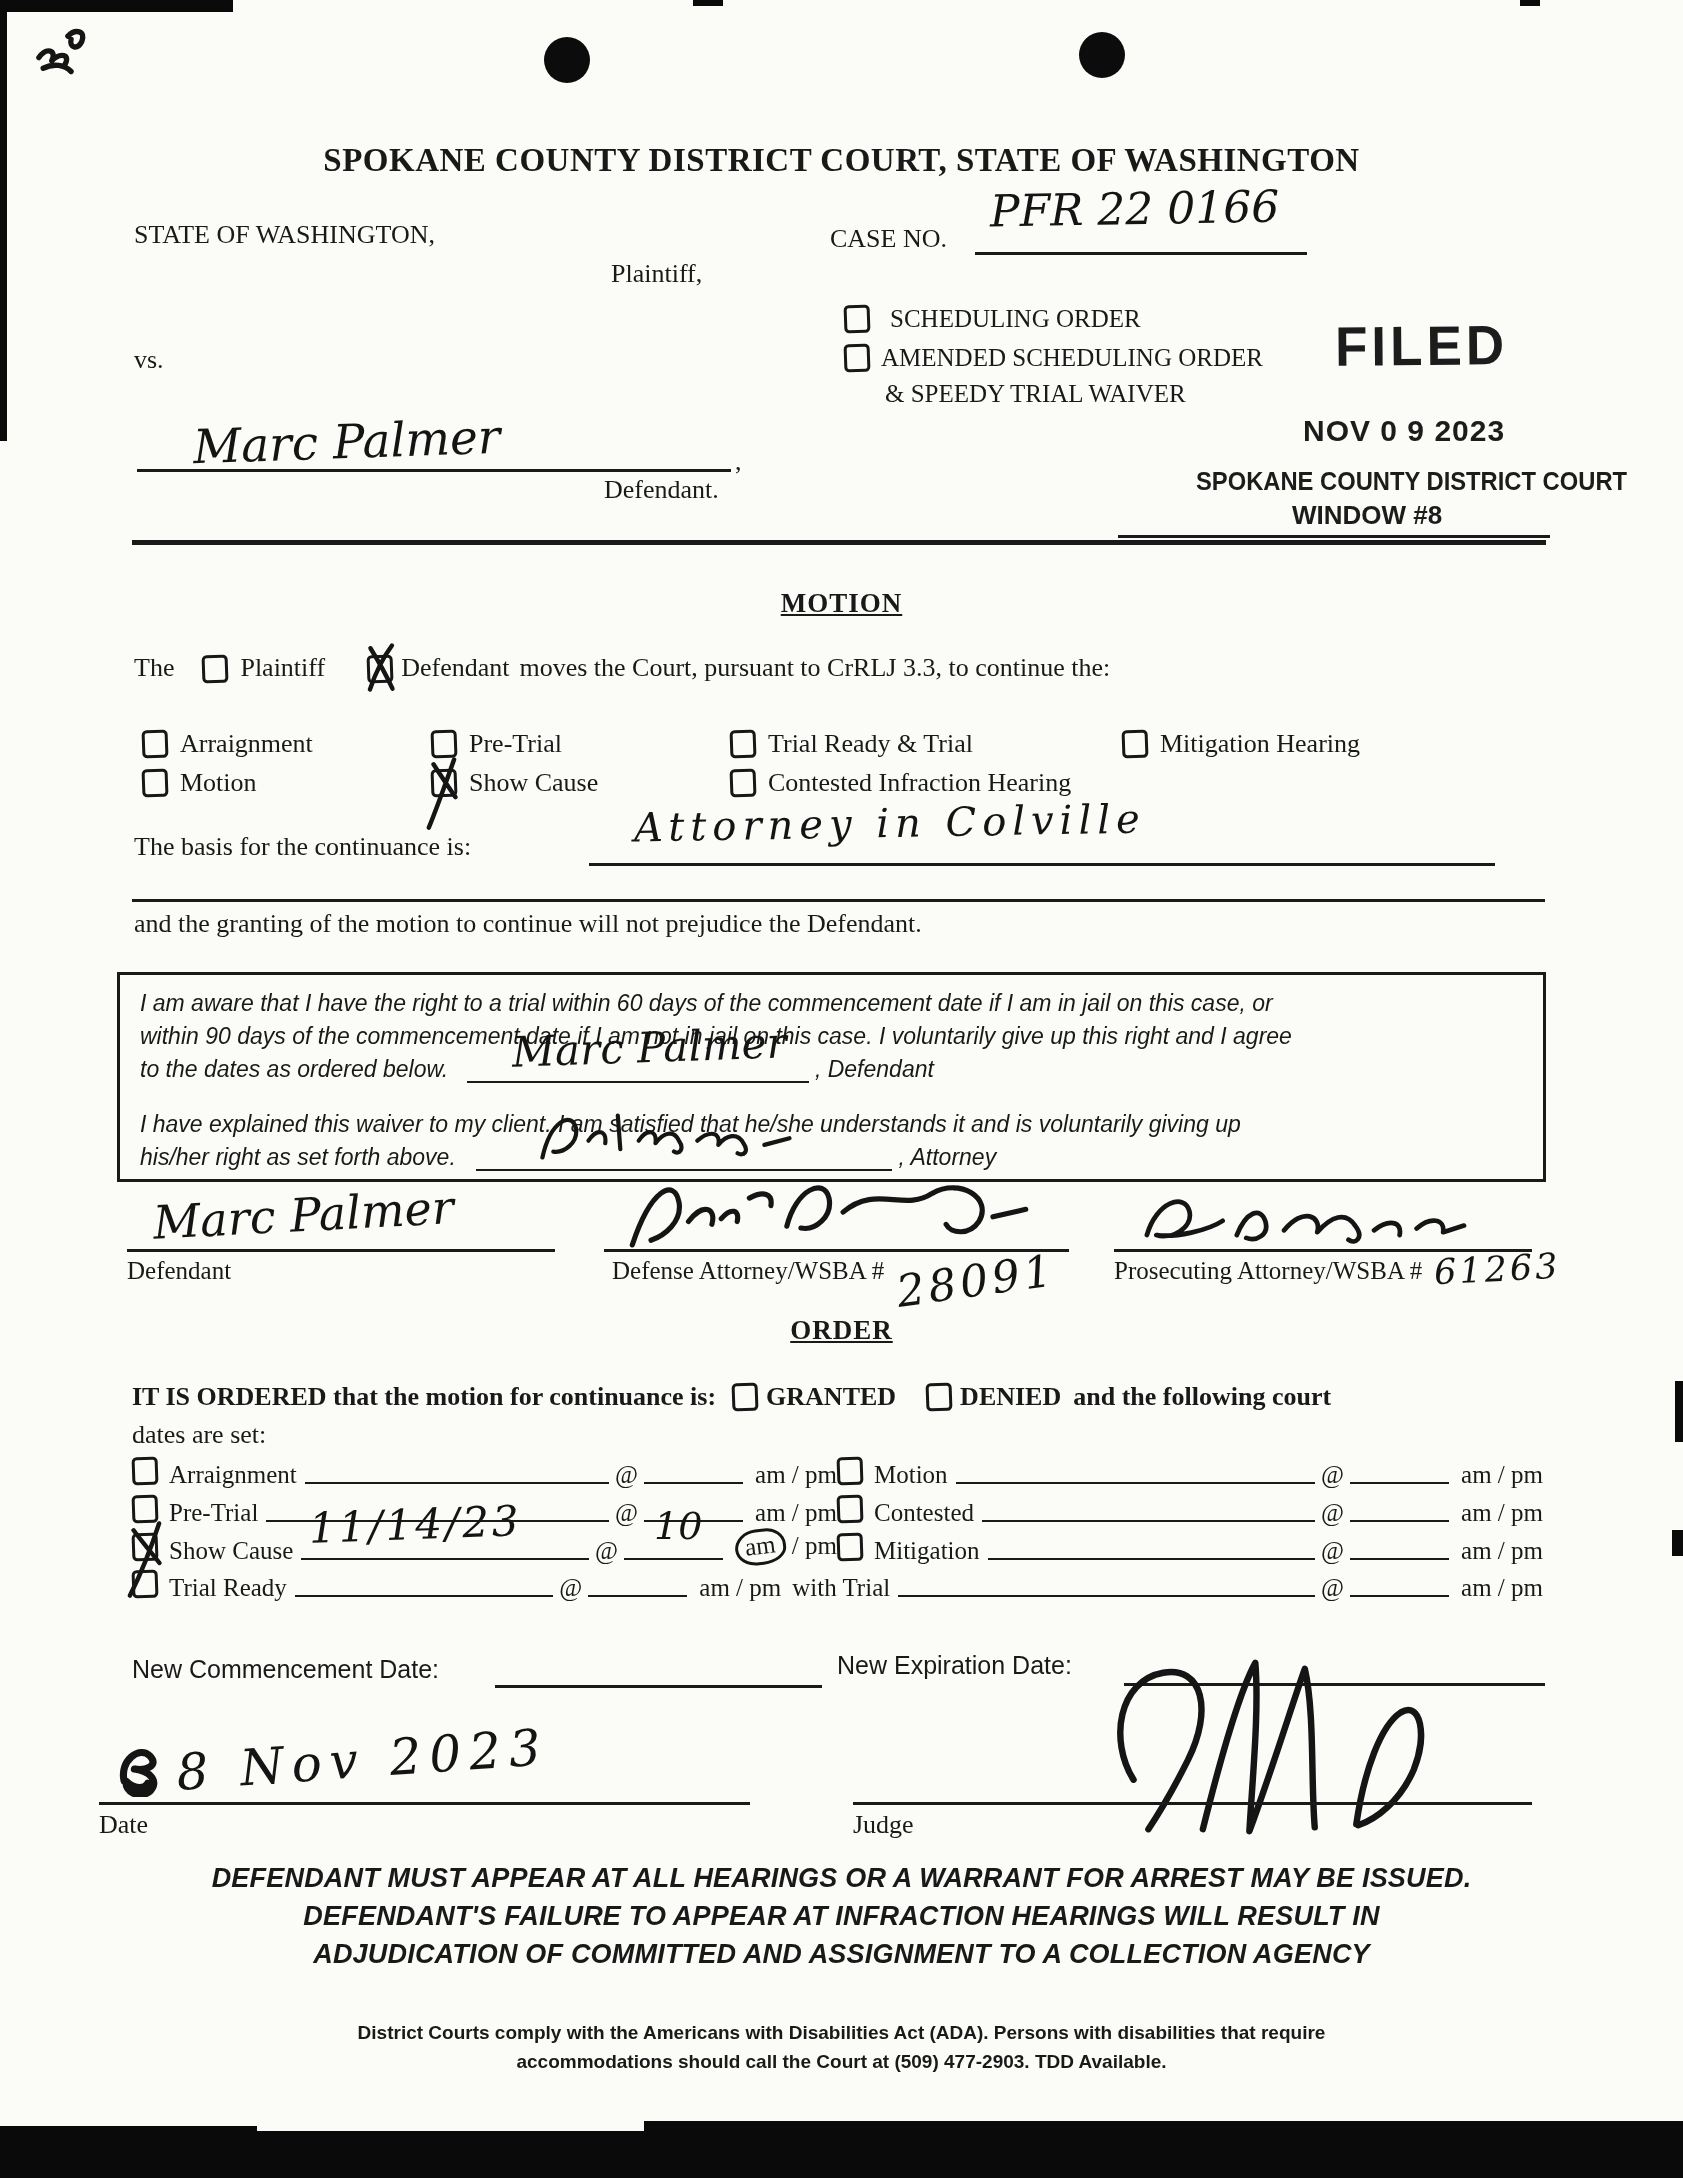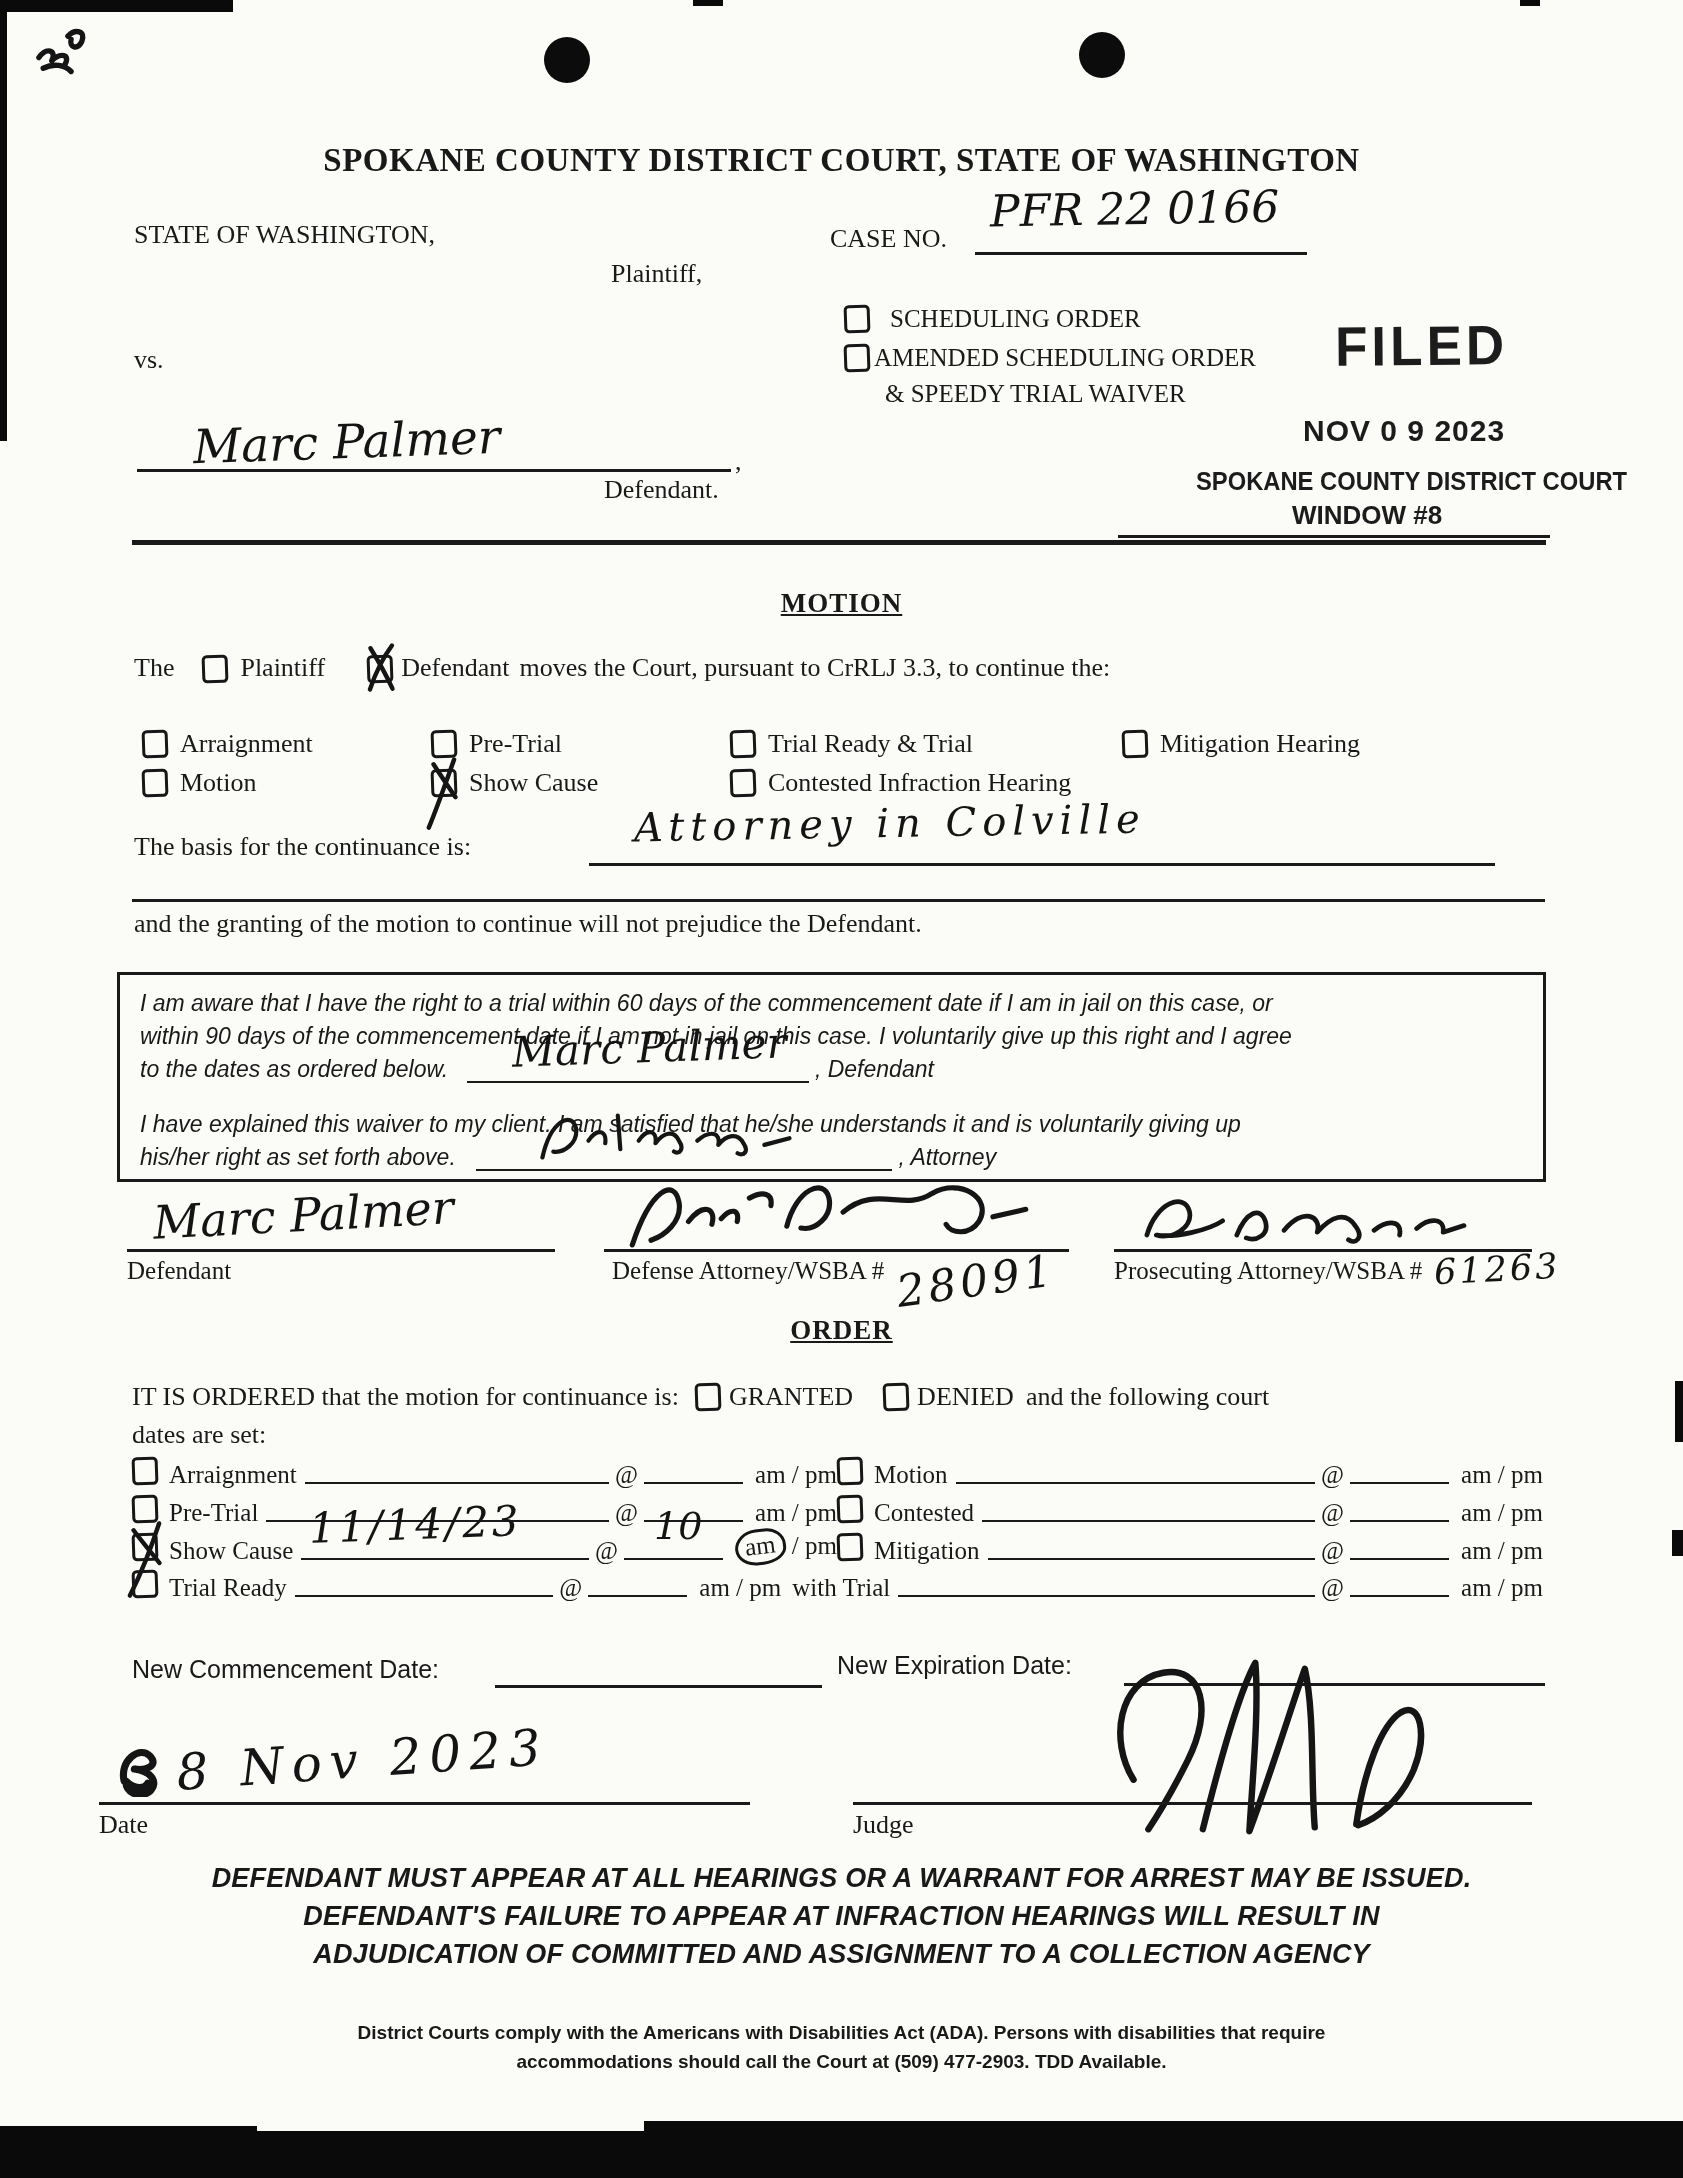--- a/index.html
+++ b/index.html
@@ -66,21 +66,21 @@
   <div class="abs" style="left:830px;top:224px;font-size:26px;">CASE NO.</div>
   <div class="abs hw" style="left:990px;top:183px;font-size:44px;transform:rotate(-1deg);">PFR 22 0166</div>
   <div class="hline" style="left:975px;top:252px;width:332px;"></div>
 
   <div class="abs" style="left:844px;top:305px;display:flex;align-items:center;">
     <span class="cb"></span>
     <span style="margin-left:20px;font-size:25px;">SCHEDULING ORDER</span>
   </div>
   <div class="abs" style="left:844px;top:344px;display:flex;align-items:center;">
     <span class="cb"></span>
-    <span style="margin-left:4px;font-size:25px;">AMENDED SCHEDULING ORDER</span>
+    <span style="margin-left:11px;font-size:25px;">AMENDED SCHEDULING ORDER</span>
   </div>
   <div class="abs" style="left:885px;top:380px;font-size:25px;">&amp; SPEEDY TRIAL WAIVER</div>
 
   <div class="abs stamp" style="left:1335px;top:315px;font-size:53px;letter-spacing:4px;transform:scaleY(1.05) rotate(-0.5deg);">FILED</div>
   <div class="abs stamp" style="left:1303px;top:414px;font-size:30px;letter-spacing:1px;">NOV 0 9 2023</div>
   <div class="abs stamp" style="left:1196px;top:467px;font-size:25px;width:376px;transform:scaleX(0.95);transform-origin:left;white-space:nowrap;">SPOKANE COUNTY DISTRICT COURT</div>
   <div class="abs stamp" style="left:1292px;top:500px;font-size:26px;">WINDOW #8</div>
   <div class="hline" style="left:1118px;top:535px;width:432px;"></div>
 
   <div class="hline thick" style="left:132px;top:540px;width:1414px;"></div>
@@ -179,21 +179,21 @@
     <path class="sig-stroke" stroke-width="5" d="M15,55 C25,20 55,10 60,30 C64,48 40,60 25,55 C45,58 80,50 95,40 M110,55 C120,30 135,25 140,40 C145,55 130,62 120,58 M160,50 C180,25 200,35 195,52 C210,35 225,30 235,45 C245,58 235,65 228,60 M255,50 C270,38 285,40 282,55 M300,48 C315,35 330,38 328,52 L350,45"></path>
   </svg>
   <div class="hline" style="left:1114px;top:1249px;width:418px;"></div>
   <div class="abs" style="left:1114px;top:1257px;font-size:25px;">Prosecuting Attorney/WSBA #</div>
   <div class="abs hw" style="left:1434px;top:1249px;font-size:35px;transform:rotate(-3deg);letter-spacing:3px;">61263</div>
 
   <div class="abs ctr" style="top:1315px;">
     <span class="b" style="font-size:27px;text-decoration:underline;letter-spacing:1px;">ORDER</span>
   </div>
 
-  <div class="abs" style="left:132px;top:1382px;display:flex;align-items:center;font-size:26px;white-space:nowrap;">
+  <div class="abs" style="left:132px;top:1382px;display:flex;align-items:center;font-size:26px;white-space:nowrap;font-weight:bold;">
     <span>IT IS ORDERED that the motion for continuance is:</span>
     <span class="cb" style="margin-left:16px;"></span>
     <span style="margin-left:8px;">GRANTED</span>
     <span class="cb" style="margin-left:30px;"></span>
     <span style="margin-left:8px;">DENIED</span>
     <span style="margin-left:12px;">and the following court</span>
   </div>
   <div class="abs" style="left:132px;top:1420px;font-size:26px;">dates are set:</div>
 
   <div class="abs" style="left:132px;top:1453px;width:705px;">

